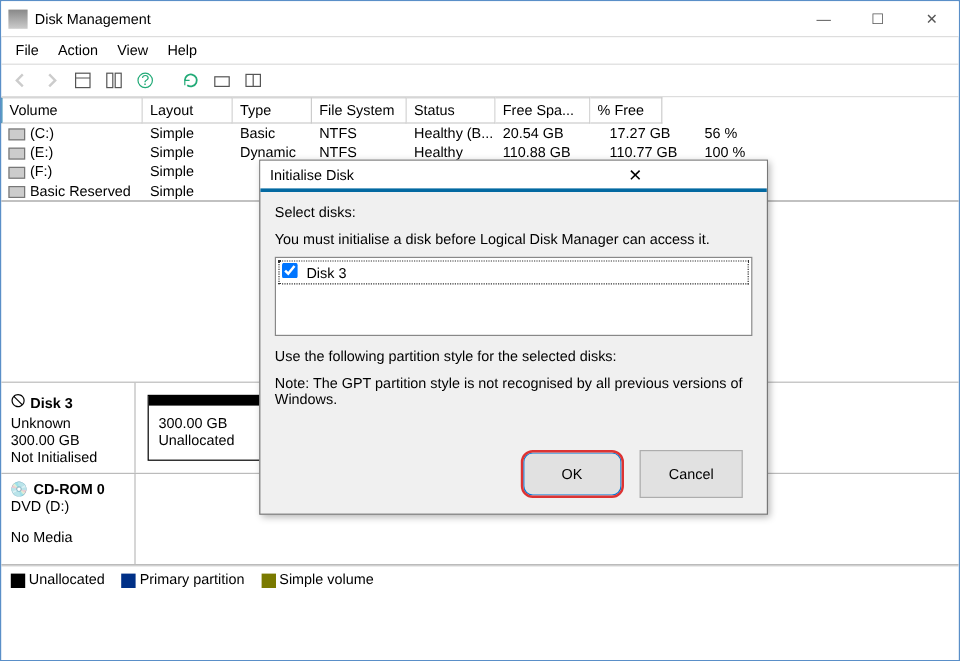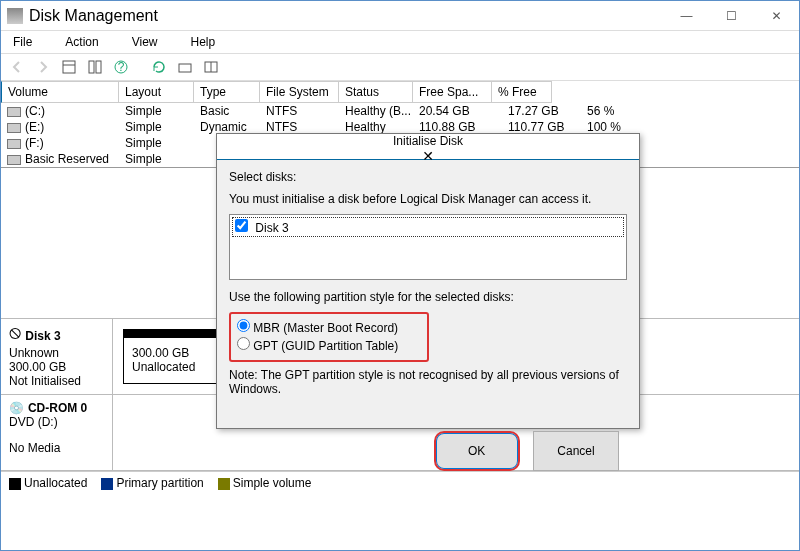--- a/index.html
+++ b/index.html
@@ -1,23 +1,23 @@
 <!DOCTYPE html>
 <html><head>
 <meta charset="utf-8">
 <style>
 * { box-sizing: border-box; margin: 0; padding: 0; font-family: 'Segoe UI', Tahoma, sans-serif; font-size: 12px; }
 body { background: #fff; width: 800px; height: 551px; overflow: hidden; border: 1px solid #5a8fc8; position: relative; }
 
 .titlebar { height: 30px; background: #fff; border-bottom: 1px solid #ddd; display: flex; align-items: center; padding-left: 6px; }
 .titlebar .app-icon { width: 16px; height: 16px; background: linear-gradient(#888,#ccc); margin-right: 6px; }
-.titlebar .title { flex: 1; font-size: 16px; }
+.titlebar .title { flex: 1; font-size: 12px; }
 .titlebar .winbtn { width: 45px; height: 30px; display: flex; align-items: center; justify-content: center; color: #555; }
 
-.menubar { height: 22px; display: flex; align-items: center; padding-left: 4px; gap: 17px; }
+.menubar { height: 22px; display: flex; align-items: center; padding-left: 4px; gap: 0; }
 .menubar .mitem { padding: 2px 8px; }
 
 .toolbar { height: 28px; border-top: 1px solid #ddd; border-bottom: 1px solid #ddd; display: flex; align-items: center; padding-left: 4px; gap: 2px; }
 .toolbar .tbtn { width: 24px; height: 22px; border: 1px solid transparent; display: flex; align-items: center; justify-content: center; }
 .toolbar svg { width: 16px; height: 16px; }
 
 .grid { border-bottom: 1px solid #999; }
 .grid-head, .grid-row { display: flex; }
 .grid-head .gh { border: 1px solid #ccc; border-left: none; padding: 3px 6px; background: #fff; position: relative; }
 .grid-head .gh:first-child { border-left: 1px solid #0369a1; }
@@ -31,21 +31,21 @@
 .disklabel { width: 112px; border-right: 1px solid #bbb; padding: 6px 8px; font-size: 11px; }
 .disklabel b { font-weight: bold; }
 .diskbody { flex: 1; display: flex; padding: 10px; }
 .partition { border: 1px solid #000; padding: 6px 8px; font-size: 11px; width: 160px; position: relative; background: #fff; }
 .bar-top { position: absolute; top: 0; left: 0; right: 0; height: 8px; background: #000; }
 
 .legend { padding: 4px 8px; border-top: 1px solid #ccc; display: flex; gap: 14px; align-items: center; }
 .swatch { width: 12px; height: 12px; display: inline-block; margin-right: 3px; vertical-align: middle; }
 
 .dialog { position: absolute; left: 215px; top: 132px; width: 424px; height: 296px; background: #f0f0f0; border: 1px solid #777; box-shadow: 2px 2px 6px rgba(0,0,0,0.3); }
-.dialog .dtitle { height: 26px; background: #fff; display: flex; align-items: center; padding: 0 8px; border-bottom: 1px solid #0369a1; flex-direction: column; }
+.dialog .dtitle { height: 26px; background: #fff; display: flex; align-items: center; padding: 0 8px; border-bottom: 3px solid #0369a1; }
 .dialog .dtitle span { flex: 1; }
 .dialog .dclose { width: 30px; text-align: center; font-size: 14px; }
 .dialog .dbody { padding: 10px 12px; font-size: 11px; }
 .dialog .dbody p { margin-bottom: 8px; }
 .disklist { width: 100%; height: 66px; border: 1px solid #888; background: #fff; padding: 2px; }
 .disklist .item { border: 1px dotted #333; padding: 1px 2px; }
 .disklist input { margin-right: 4px; }
 .radios { border: 2px solid #d33; border-radius: 3px; padding: 4px 6px 6px; margin: 2px 0 6px; width: 200px; }
 .radios label { display: block; padding: 1px 0; }
 .dbtns { text-align: right; padding: 6px 20px 10px; }
@@ -206,23 +206,19 @@
   <div class="dbody">
     <p>Select disks:</p>
     <p>You must initialise a disk before Logical Disk Manager can access it.</p>
     <div class="disklist">
       <div class="item">
         <input type="checkbox" checked="" style="">
         <span>Disk 3</span>
       </div>
     </div>
     <p style="margin-top:10px">Use the following partition style for the selected disks:</p>
-    <div class="radios">
-      <label><input type="radio" name="ps" checked="" style=""> <span>MBR (Master Boot Record)</span></label>
-      <label><input type="radio" name="ps" style=""> <span>GPT (GUID Partition Table)</span></label>
-    </div>
     <p>Note: The GPT partition style is not recognised by all previous versions of Windows.</p>
   </div>
   <div class="dbtns">
     <button class="ok">OK</button>
     <button>Cancel</button>
   </div>
 </div>
 
 </body></html>

